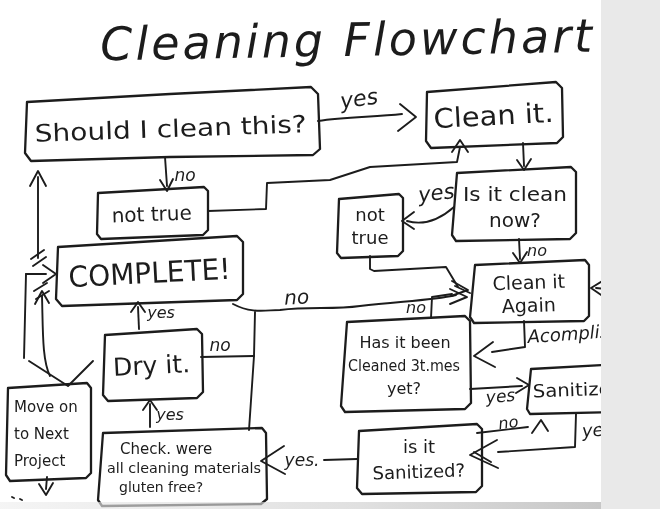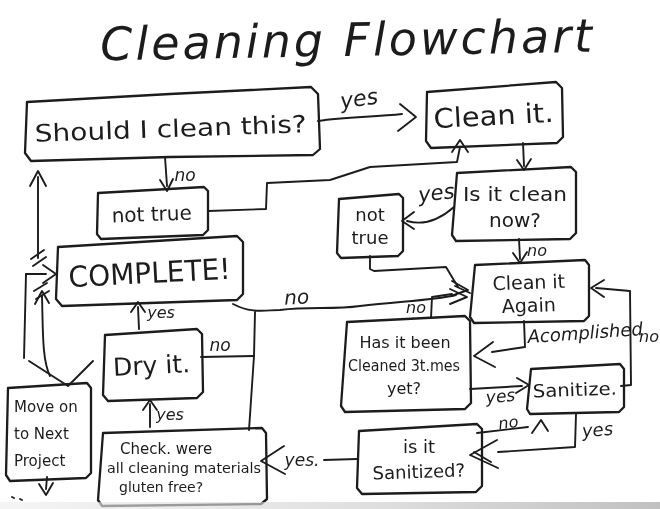--- a/index.html
+++ b/index.html
@@ -1,17 +1,17 @@
 <!DOCTYPE html>
 <html><head>
 <meta charset="utf-8">
 <style>
   html,body { margin:0; padding:0; background:#e9e9e9; }
   .sheet {
-    width:660px; height:509px; background:#ffffff; position:relative;
+    width:601px; height:509px; background:#ffffff; position:relative;
     overflow:hidden; font-family:"DejaVu Sans", sans-serif;
   }
   svg { display:block; }
   .ink { stroke:#1c1c1c; stroke-width:1.9; fill:none; stroke-linecap:round; stroke-linejoin:round; }
   .box { stroke-width:2.3; }
   text { fill:#1c1c1c; font-family:"DejaVu Sans", sans-serif; }
   .title-text { font-style:italic; font-weight:400; letter-spacing:3px; }
   .hand { font-style:italic; }
   .boxtxt { font-style:normal; }
 </style>

